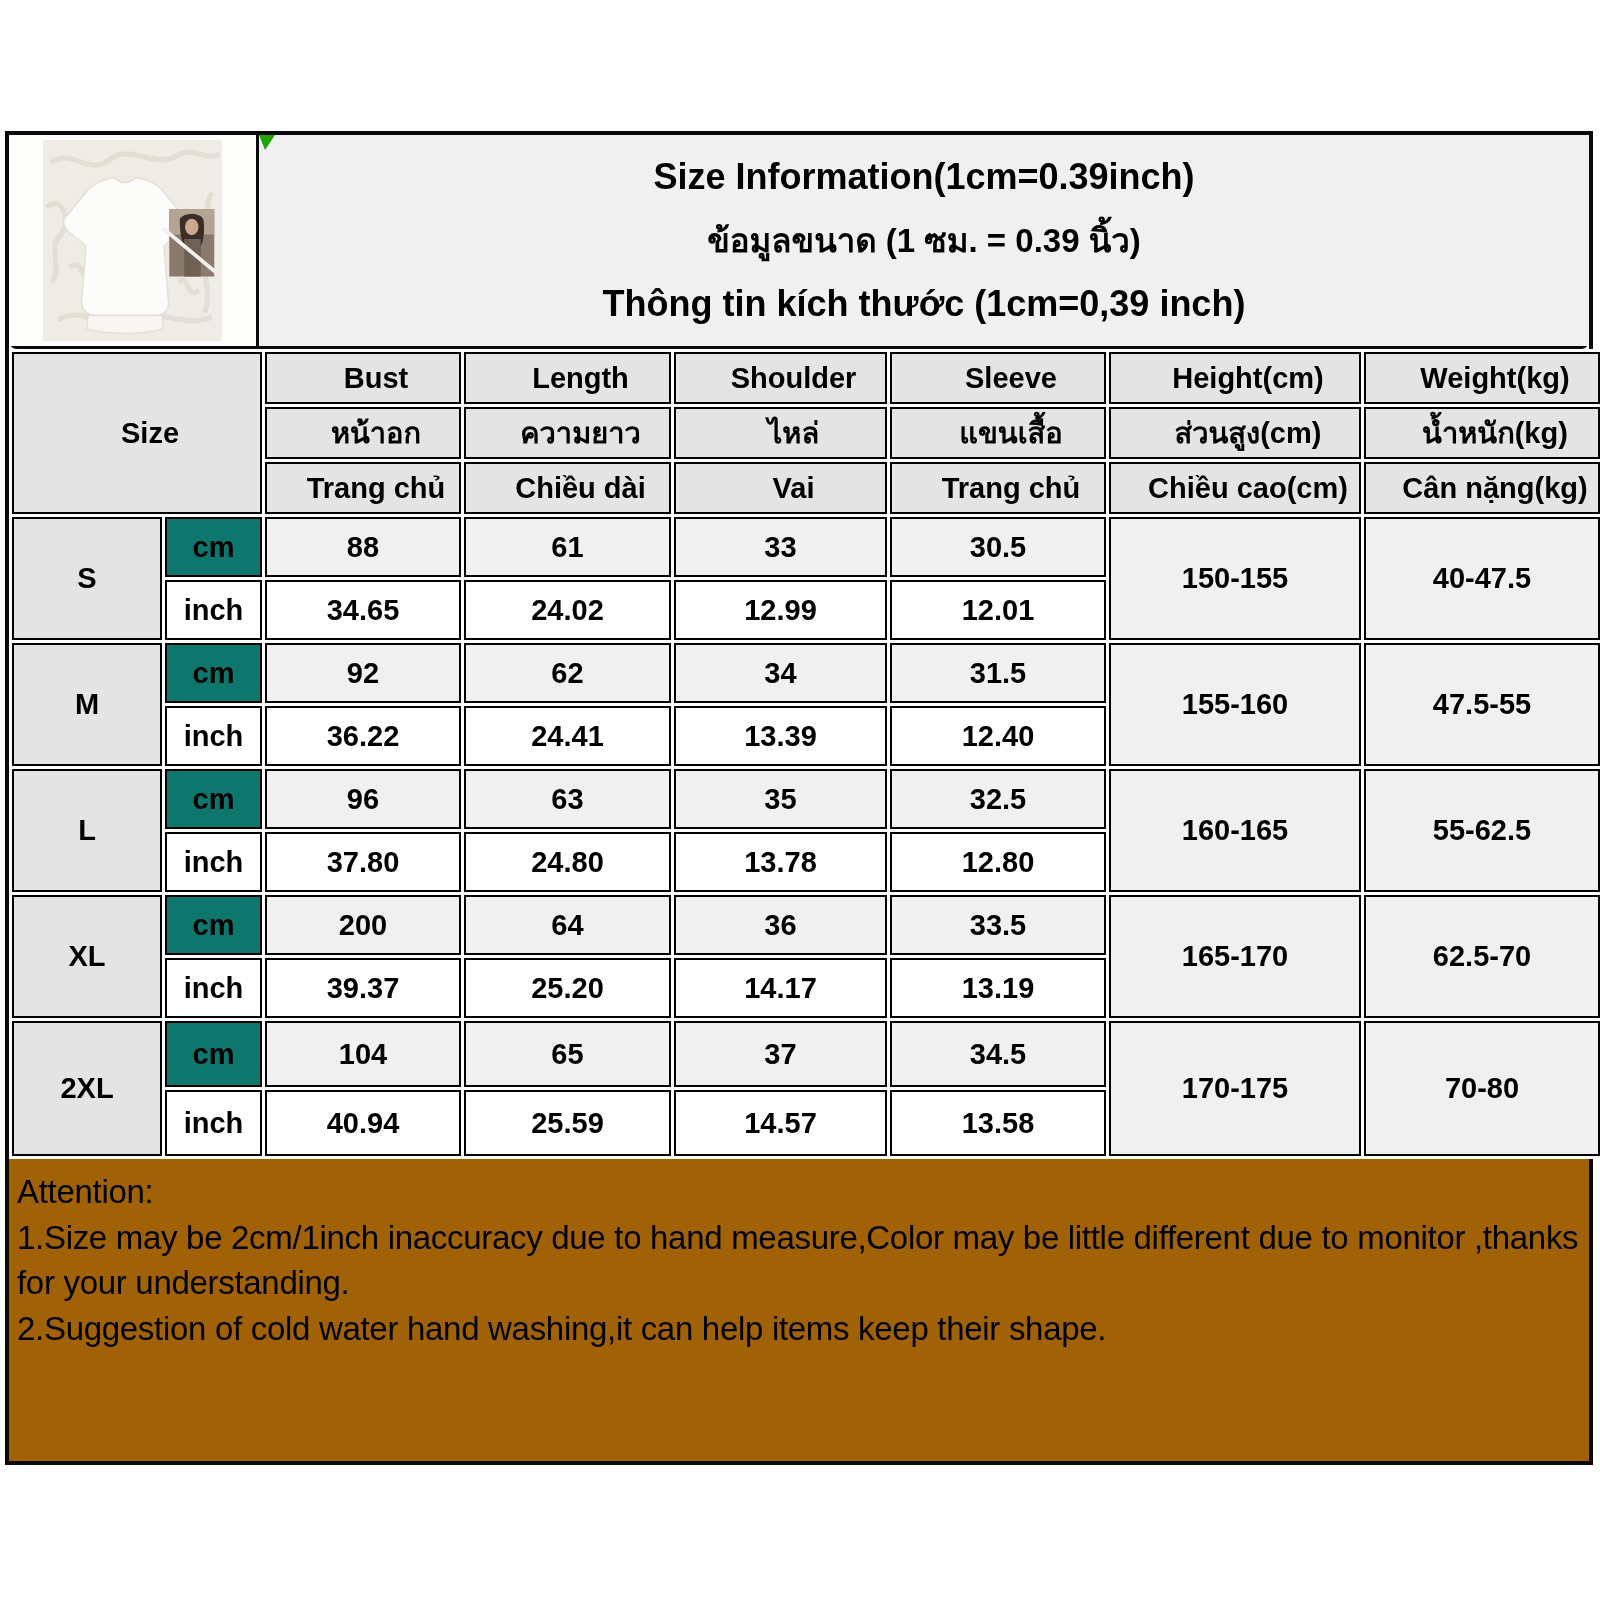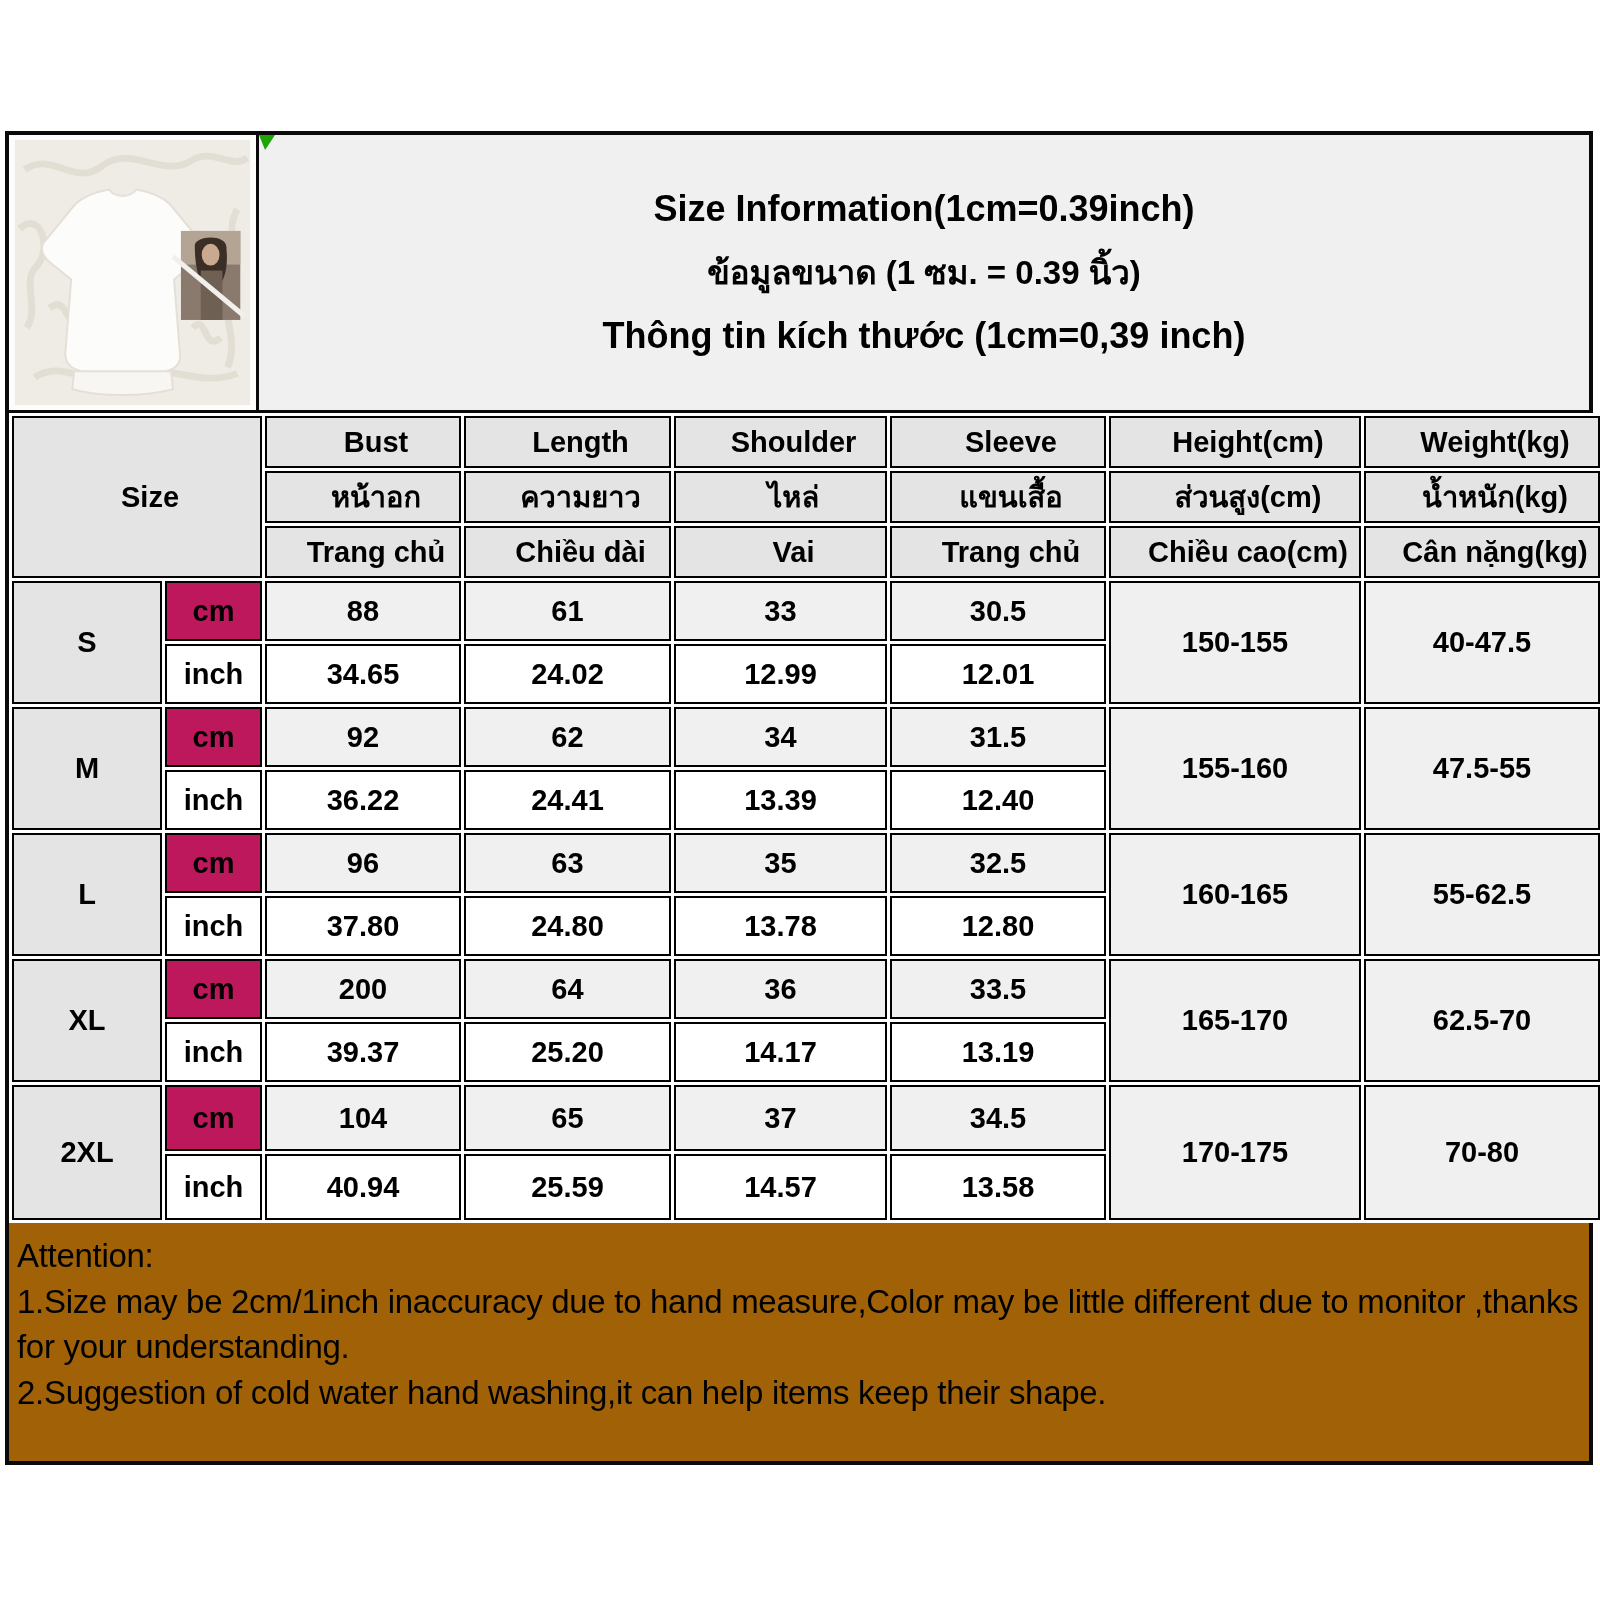--- a/index.html
+++ b/index.html
@@ -15,24 +15,25 @@
     position: absolute;
     left: 5px; top: 131px;
     width: 1588px; height: 1334px;
     border: 4px solid #0a0a0a;
     background: #fff;
     display: flex;
     flex-direction: column;
   }
   
   .header-section {
-    height: 278px;
+    height: 214px;
     display: flex;
     border-bottom: 3px solid #0a0a0a;
     flex: 0 0 auto;
+    border-radius: 8px;
   }
   .photo-cell {
     width: 250px;
     flex: 0 0 auto;
     border-right: 3px solid #0a0a0a;
     background: #fdfdfc;
     padding: 5px;
   }
   .photo-cell svg { width: 100%; height: 100%; display: block; }
   .title-cell {
@@ -71,21 +72,21 @@
     font-weight: bold;
     padding: 0 2px;
     overflow: hidden;
   }
   .size-table th { font-size: 29px; padding-left: 28px; }
   .size-table td { font-size: 29px; }
   .hrow  { height: 52px; }
   .drow  { height: 60px; }
   .drow-tall { height: 66px; }
   .bg-dkgray { background: #e4e4e4; }
-  .bg-mdgray { background: #be185d; }
+  .bg-mdgray { background: #0f766e; }
   .bg-ltgray { background: #f0f0f0; }
   .bg-white  { background: #ffffff; }
   .size-word { font-size: 50px; font-weight: bold; }
   .size-label { font-size: 32px; }
   .unit-label { font-size: 28px; }
   
   .footer-section {
     flex: 1 1 auto;
     background: #a16207;
     padding: 10px 8px 0 8px;

